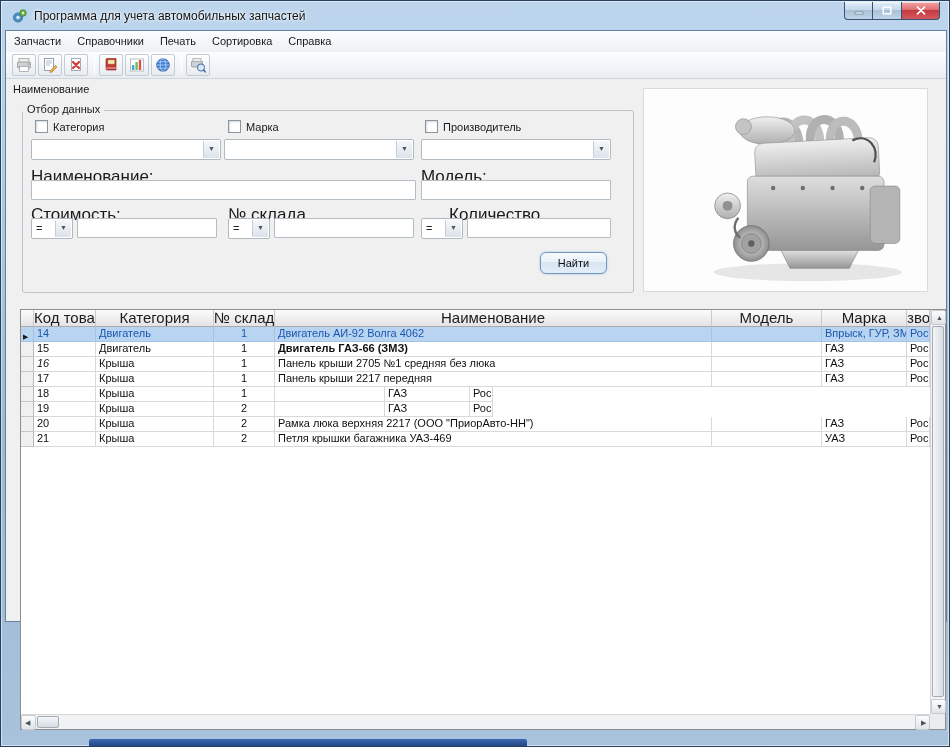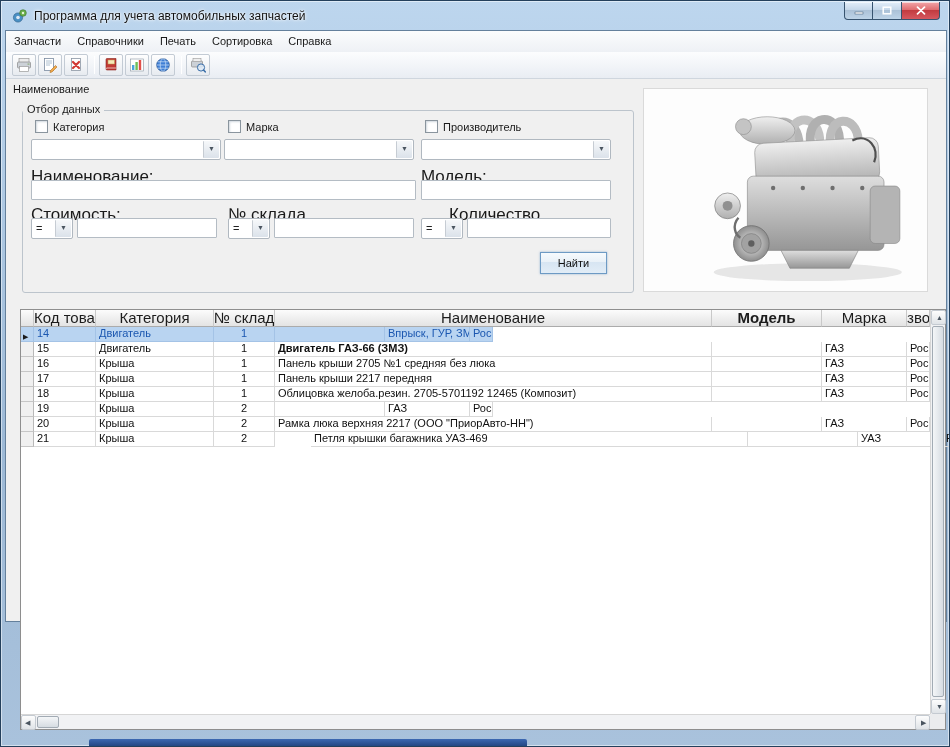--- a/index.html
+++ b/index.html
@@ -43,21 +43,21 @@
   .cb { width:13px; height:13px; background:#fff; border:1px solid #8a959e; box-shadow:inset 1px 1px 2px rgba(120,140,160,.35); }
   .cb-label { margin-left:5px; font-size:11px; color:#1a1a1a; }
 
   .combo { position:absolute; height:21px; background:#fff; border:1px solid #b0b8c0; border-radius:2px; }
   .combo .val { position:absolute; left:4px; top:0; line-height:19px; font-size:11px; color:#222; }
   .combo .drop { position:absolute; right:1px; top:1px; bottom:1px; width:16px; background:linear-gradient(#f6f8fa,#dbe2ea); border-left:1px solid #c6ccd3; border-radius:1px; }
   .combo .drop::before { content:"▼"; position:absolute; left:4px; top:4px; font-size:7px; color:#4a5560; }
 
   .tbox { position:absolute; height:20px; background:#fff; border:1px solid #b4bcc4; border-radius:1px; font-size:11px; padding:0 3px; font-family:"Liberation Sans", sans-serif; color:#222; }
 
-  .find-btn { position:absolute; left:517px; top:141px; width:67px; height:22px; border:1px solid #6d9ac4; border-radius:0;
+  .find-btn { position:absolute; left:517px; top:141px; width:67px; height:22px; border:1px solid #6d9ac4; border-radius:6px;
               background:linear-gradient(#f6fafd 0%, #e9f1f8 45%, #d7e5f2 46%, #e2edf7 100%); font-size:11px; color:#111;
               box-shadow:0 0 2px rgba(90,140,190,.6); text-align:center; line-height:20px; }
 
   
   .picture { position:absolute; left:637px; top:57px; width:285px; height:204px; background:#fdfdfd; border:1px solid #dadada; }
 
   
   .grid { position:absolute; left:14px; top:278px; width:926px; height:421px; background:#fff; border:1px solid #8e8e8e; }
   .grid-header { position:absolute; left:0; top:0; width:909px; display:flex; }
   .hcell { height:17px; line-height:16px; border-right:1px solid #c9c9c9; border-bottom:1px solid #ababab; background:linear-gradient(#fcfcfc,#e3e3e3); font-size:15px; text-align:center; overflow:hidden; white-space:nowrap; color:#1c1c1c; flex:0 0 auto; }
@@ -289,47 +289,48 @@
       </svg>
     </div>
 
     <div class="grid">
       <div class="grid-header">
           <div class="hcell" style="width: 13px;"></div>
           <div class="hcell" style="width: 62px;">Код товара</div>
           <div class="hcell" style="width: 118px;">Категория</div>
           <div class="hcell" style="width: 61px;">№ склада</div>
           <div class="hcell" style="width: 437px;">Наименование</div>
-          <div class="hcell" style="width: 110px; font-weight: bold;">Модель</div>
+          <div class="hcell" style="width: 110px;">Модель</div>
           <div class="hcell" style="width: 85px;">Марка</div>
           <div class="hcell" style="width: 23px; text-align: left;">звод</div>
         </div>
       <div class="grid-body">
           <div class="grow sel">
             <div class="cell selector" style="width: 13px;"></div>
             <div class="cell" style="width: 62px;">14</div>
             <div class="cell" style="width: 118px;">Двигатель</div>
             <div class="cell" style="width: 61px; text-align: center;">1</div>
+            <div class="cell" style="width: 437px;">Двигатель АИ-92 Волга 4062</div>
             <div class="cell" style="width: 110px;"></div>
             <div class="cell" style="width: 85px;">Впрыск, ГУР, ЗМ</div>
             <div class="cell" style="width: 23px;">Росс</div>
           </div>
           <div class="grow">
             <div class="cell selector" style="width: 13px;"></div>
             <div class="cell" style="width: 62px;">15</div>
             <div class="cell" style="width: 118px;">Двигатель</div>
             <div class="cell" style="width: 61px; text-align: center;">1</div>
             <div class="cell" style="width: 437px; font-weight: bold;">Двигатель ГАЗ-66 (ЗМЗ)</div>
             <div class="cell" style="width: 110px;"></div>
             <div class="cell" style="width: 85px;">ГАЗ</div>
             <div class="cell" style="width: 23px;">Росс</div>
           </div>
           <div class="grow">
             <div class="cell selector" style="width: 13px;"></div>
-            <div class="cell" style="width: 62px;">16</div>
+            <div class="cell" style="width: 62px; font-style: italic;">16</div>
             <div class="cell" style="width: 118px;">Крыша</div>
             <div class="cell" style="width: 61px; text-align: center;">1</div>
             <div class="cell" style="width: 437px;">Панель крыши 2705 №1 средняя без люка</div>
             <div class="cell" style="width: 110px;"></div>
             <div class="cell" style="width: 85px;">ГАЗ</div>
             <div class="cell" style="width: 23px;">Росс</div>
           </div>
           <div class="grow">
             <div class="cell selector" style="width: 13px;"></div>
             <div class="cell" style="width: 62px;">17</div>
@@ -338,21 +339,20 @@
             <div class="cell" style="width: 437px;">Панель крыши 2217 передняя</div>
             <div class="cell" style="width: 110px;"></div>
             <div class="cell" style="width: 85px;">ГАЗ</div>
             <div class="cell" style="width: 23px;">Росс</div>
           </div>
           <div class="grow">
             <div class="cell selector" style="width: 13px;"></div>
             <div class="cell" style="width: 62px;">18</div>
             <div class="cell" style="width: 118px;">Крыша</div>
             <div class="cell" style="width: 61px; text-align: center;">1</div>
-            <div class="cell" style="width: 437px;">Облицовка желоба.резин. 2705-5701192 12465 (Композит)</div>
             <div class="cell" style="width: 110px;"></div>
             <div class="cell" style="width: 85px;">ГАЗ</div>
             <div class="cell" style="width: 23px;">Росс</div>
           </div>
           <div class="grow">
             <div class="cell selector" style="width: 13px;"></div>
             <div class="cell" style="width: 62px;">19</div>
             <div class="cell" style="width: 118px;">Крыша</div>
             <div class="cell" style="width: 61px; text-align: center;">2</div>
             <div class="cell" style="width: 110px;"></div>
@@ -367,21 +367,21 @@
             <div class="cell" style="width: 437px;">Рамка люка верхняя 2217 (ООО "ПриорАвто-НН")</div>
             <div class="cell" style="width: 110px;"></div>
             <div class="cell" style="width: 85px;">ГАЗ</div>
             <div class="cell" style="width: 23px;">Росс</div>
           </div>
           <div class="grow">
             <div class="cell selector" style="width: 13px;"></div>
             <div class="cell" style="width: 62px;">21</div>
             <div class="cell" style="width: 118px;">Крыша</div>
             <div class="cell" style="width: 61px; text-align: center;">2</div>
-            <div class="cell" style="width: 437px; margin-left: 36px;">Петля крышки багажника УАЗ-469</div>
+            <div class="cell" style="width: 437px;">Петля крышки багажника УАЗ-469</div>
             <div class="cell" style="width: 110px;"></div>
             <div class="cell" style="width: 85px;">УАЗ</div>
             <div class="cell" style="width: 23px;">Росс</div>
           </div>
         </div>
       <div class="vscroll">
         <div class="sbtn up"></div>
         <div class="vthumb"></div>
         <div class="sbtn down"></div>
       </div>

